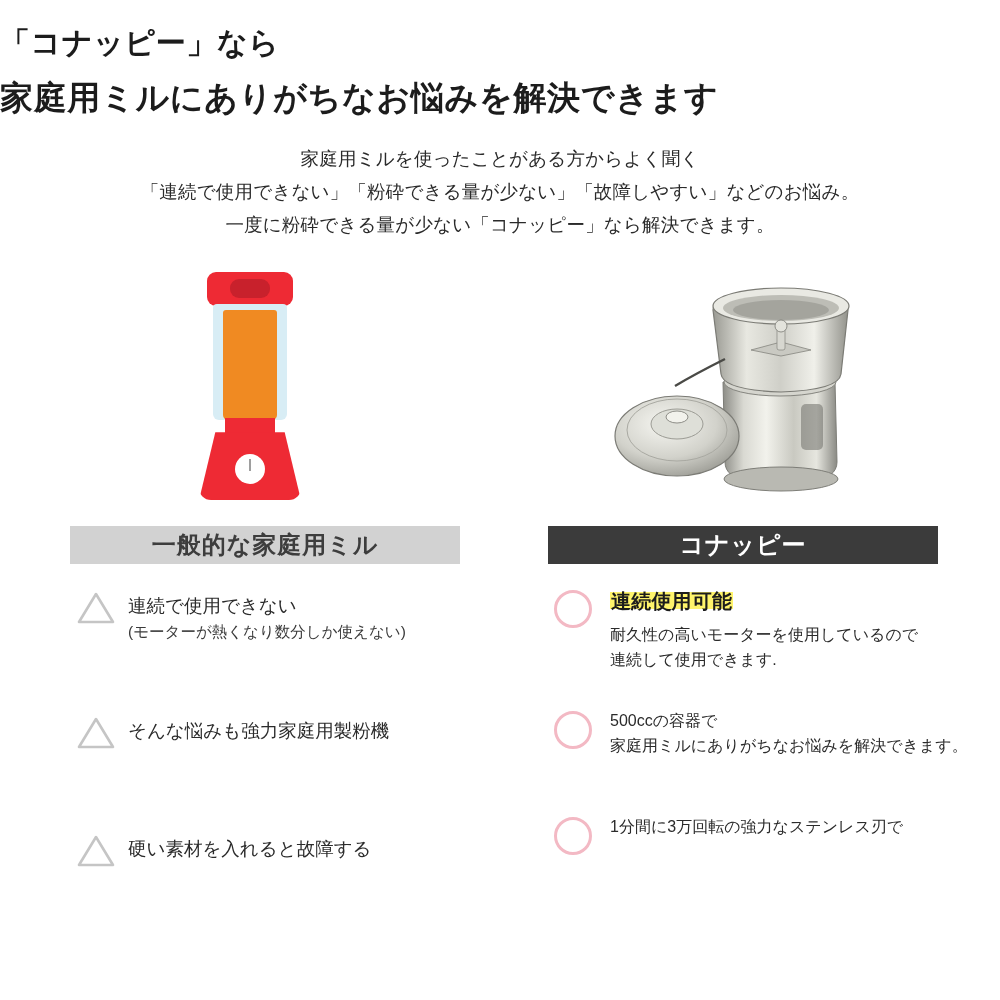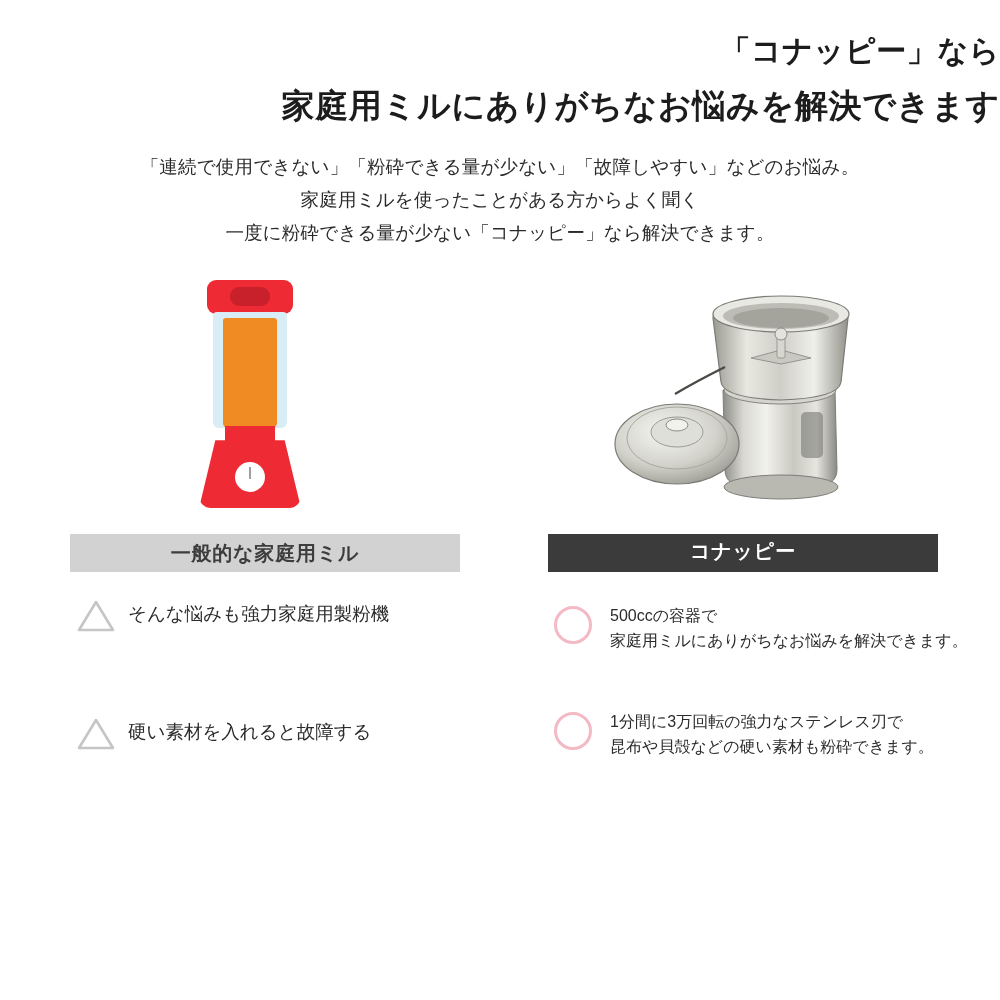--- a/index.html
+++ b/index.html
@@ -16,22 +16,22 @@
   }
   .page {
     position: relative;
     width: 1000px;
     height: 1000px;
     box-sizing: border-box;
   }
 
   
   .headline {
-    padding-top: 30px;
-    text-align: right;
+    padding-top: 22px;
+    text-align: left;
   }
   .headline .line {
     font-size: 30px;
     font-weight: 700;
     letter-spacing: 0.02em;
     line-height: 1.42;
     color: #1c1c1c;
   }
   .headline .line2 {
     font-size: 33px;
@@ -151,36 +151,35 @@
     position: relative;
     height: 42px;
     margin-top: 12px;
   }
   .bar {
     position: absolute;
     top: 0;
     height: 38px;
     line-height: 38px;
     text-align: center;
-    font-size: 20px;
+    font-size: 24px;
     font-weight: 700;
     letter-spacing: 0.04em;
   }
   .bar-left {
     left: 70px;
     width: 390px;
     background: #d2d2d2;
     color: #3d3d3d;
   }
   .bar-right {
     left: 548px;
     width: 390px;
     background: #3b3b3b;
     color: #ffffff;
-    font-family: Liberation Mono, monospace;
   }
 
   
   .cols {
     position: relative;
     margin-top: 20px;
     height: 360px;
   }
   .col-left {
     position: absolute;
@@ -256,22 +255,22 @@
 <body>
 
 <div class="page">
 
   <div class="headline">
     <div class="line line1">「コナッピー」なら</div>
     <div class="line line2">家庭用ミルにありがちなお悩みを解決できます</div>
   </div>
 
   <div class="lead">
+    <div>家庭用ミルを使ったことがある方からよく聞く</div>
     <div>「連続で使用できない」「粉砕できる量が少ない」「故障しやすい」などのお悩み。</div>
-    <div>家庭用ミルを使ったことがある方からよく聞く</div>
     <div>一度に粉砕できる量が少ない「コナッピー」なら解決できます。</div>
   </div>
 
   <div class="images">
 
     <div class="img-left">
       <div class="blender">
         <div class="bl-lid"></div>
         <div class="bl-lid-inner"></div>
         <div class="bl-jar"></div>
@@ -340,20 +339,27 @@
 
   <div class="bars">
     <div class="bar bar-left">一般的な家庭用ミル</div>
     <div class="bar bar-right">コナッピー</div>
   </div>
 
   <div class="cols">
 
     <div class="col-left">
 
+      <div class="item-left">
+        <svg class="tri" viewBox="0 0 40 36">
+          <path d="M20 4 L37 32 L3 32 Z" fill="none" stroke="#c5c5c5" stroke-width="2.6" stroke-linejoin="round"></path>
+        </svg>
+        <div class="txt">連続で使用できない</div>
+        <div class="sub">(モーターが熱くなり数分しか使えない)</div>
+      </div>
 
       <div class="item-left">
         <svg class="tri" viewBox="0 0 40 36">
           <path d="M20 4 L37 32 L3 32 Z" fill="none" stroke="#c5c5c5" stroke-width="2.6" stroke-linejoin="round"></path>
         </svg>
         <div class="txt">そんな悩みも強力家庭用製粉機</div>
         <div class="sub"></div>
       </div>
 
       <div class="item-left">
@@ -361,32 +367,39 @@
           <path d="M20 4 L37 32 L3 32 Z" fill="none" stroke="#c5c5c5" stroke-width="2.6" stroke-linejoin="round"></path>
         </svg>
         <div class="txt">硬い素材を入れると故障する</div>
         <div class="sub"></div>
       </div>
 
     </div>
 
     <div class="col-right">
 
+      <div class="item-right">
+        <span class="circ"></span>
+        <div><span class="title">連続使用可能</span></div>
+        <div class="desc">
+          <div>耐久性の高いモーターを使用しているので</div>
+          <div>連続して使用できます.</div>
+        </div>
+      </div>
 
       <div class="item-right">
         <span class="circ"></span>
         <div class="desc">
           <div>500ccの容器で</div>
           <div>家庭用ミルにありがちなお悩みを解決できます。</div>
         </div>
       </div>
 
       <div class="item-right">
         <span class="circ"></span>
         <div class="desc">
           <div>1分間に3万回転の強力なステンレス刃で</div>
-          <div>昆布や貝殻などの硬い素材も粉砕できます。</div>
         </div>
       </div>
 
     </div>
   </div>
 </div>
 
 </body></html>

